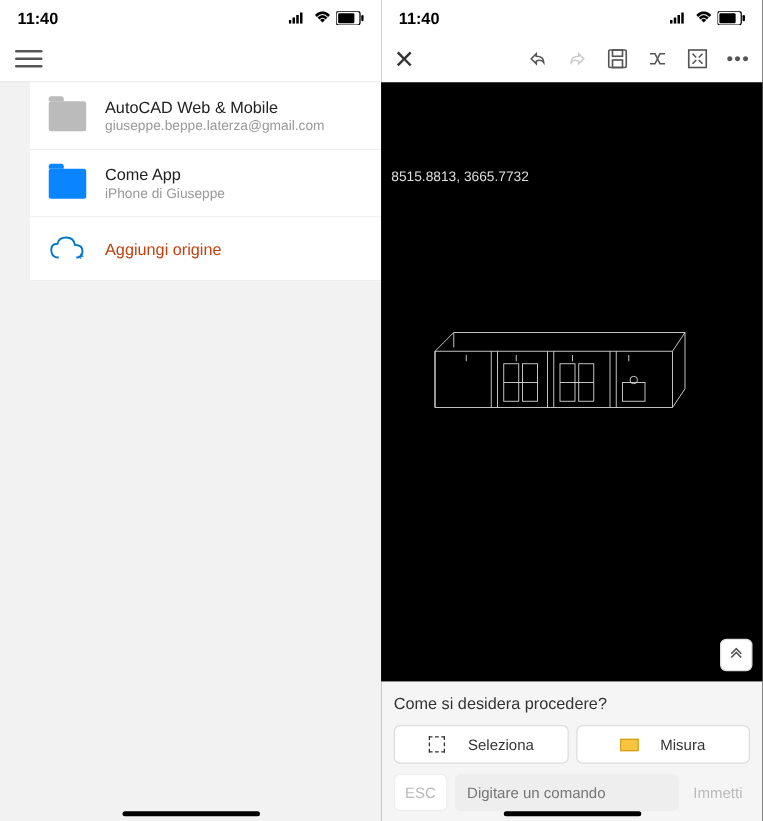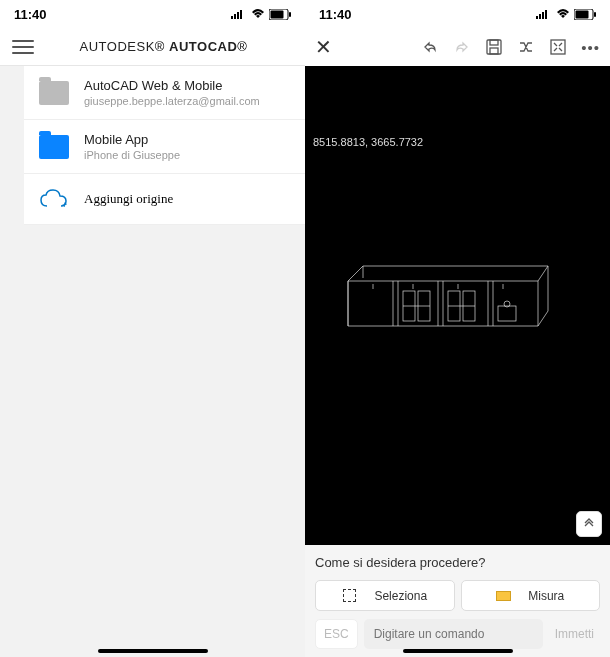--- a/index.html
+++ b/index.html
@@ -18,21 +18,21 @@
 .brand { flex: 1; text-align: center; font-size: 13px; letter-spacing: 0.5px; }
 .brand .b1 { font-weight: 400; color: #222; }
 .brand .b2 { font-weight: 700; color: #222; }
 
 .list { background: #fff; margin-left: 24px; }
 .list-item { display: flex; align-items: center; padding: 12px 14px; border-bottom: 1px solid #eee; gap: 14px; background: #fff; }
 .list-item .icon-wrap { width: 32px; height: 26px; display: flex; align-items: center; justify-content: center; }
 .list-item .texts { display: flex; flex-direction: column; gap: 2px; }
 .list-item .title { font-size: 13px; color: #222; font-weight: 500; }
 .list-item .subtitle { font-size: 11px; color: #999; }
-.add-origin .title { color: #000000; font-weight: 500; font-size: 13px; font-family: Liberation Serif, serif; }
+.add-origin .title { color: #c2410c; font-weight: 500; font-size: 13px; }
 
 .folder-gray { width: 30px; height: 24px; background: #bbb; border-radius: 2px; position: relative; }
 .folder-gray::before { content: ""; position: absolute; top: -4px; left: 0; width: 12px; height: 4px; background: #bbb; border-radius: 2px 2px 0 0; }
 .folder-blue { width: 30px; height: 24px; background: #0a84ff; border-radius: 2px; position: relative; }
 .folder-blue::before { content: ""; position: absolute; top: -4px; left: 0; width: 12px; height: 4px; background: #0a84ff; border-radius: 2px 2px 0 0; }
 
 .header-right { height: 38px; background: #fff; display: flex; align-items: center; padding: 0 10px; gap: 14px; justify-content: flex-end; color: #444; }
 .header-right .close { margin-right: auto; font-size: 20px; color: #333; }
 .header-right .tool-icon { width: 18px; height: 18px; color: #555; }
 
@@ -83,42 +83,38 @@
         </svg>
     </div>
   </div>
 
   <div class="header-left">
     <div class="hamburger">
         <span></span>
         <span></span>
         <span></span>
       </div>
-    <div class="brand">
-      <span class="b1">AUTODESK</span><span>®</span>
-      <span class="b2">AUTOCAD</span><span>®</span>
-    </div>
   </div>
 
   <div class="list">
     <div class="list-item">
       <div class="icon-wrap">
           <div class="folder-gray"></div>
         </div>
       <div class="texts">
         <div class="title">AutoCAD Web &amp; Mobile</div>
         <div class="subtitle">giuseppe.beppe.laterza@gmail.com</div>
       </div>
     </div>
     <div class="list-item">
       <div class="icon-wrap">
           <div class="folder-blue"></div>
         </div>
       <div class="texts">
-        <div class="title">Mobile App</div>
+        <div class="title">Come App</div>
         <div class="subtitle">iPhone di Giuseppe</div>
       </div>
     </div>
     <div class="list-item add-origin">
       <div class="icon-wrap">
         <svg width="30" height="22" viewBox="0 0 30 22">
             <path d="M8 18 Q2 18 2 12 Q2 7 7 7 Q8 2 14 2 Q20 2 21 8 Q27 8 27 13 Q27 18 22 18" fill="none" stroke="#0077c8" stroke-width="1.5"></path>
             <text x="23" y="20" font-size="9" fill="#0077c8">+</text>
           </svg>
       </div>

